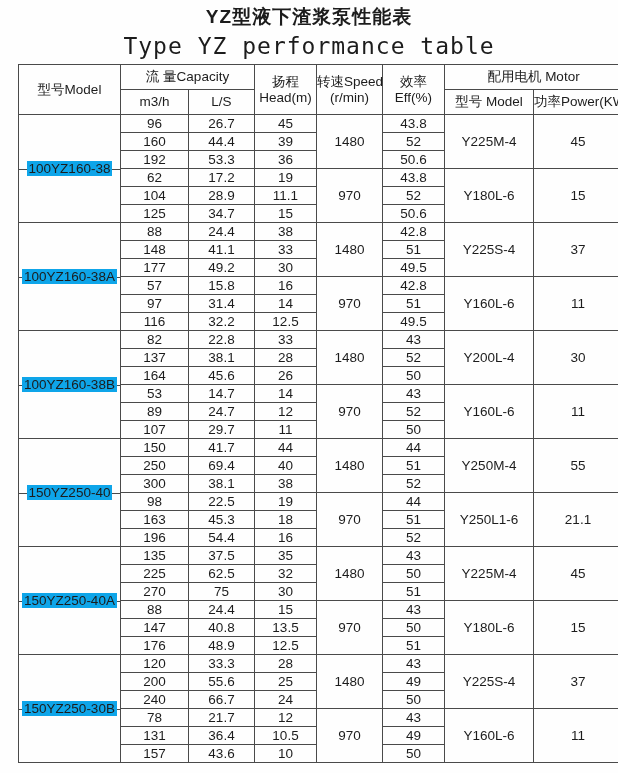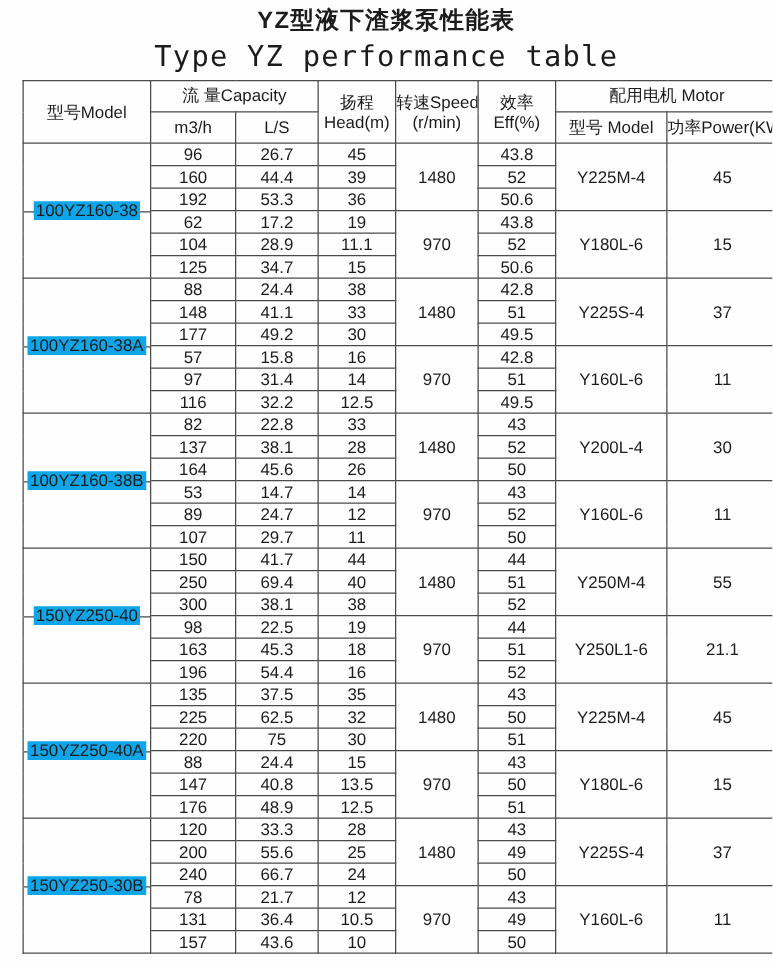--- a/index.html
+++ b/index.html
@@ -291,21 +291,21 @@
           <td rowspan="3">Y225M-4</td>
           <td rowspan="3">45</td>
         </tr>
         <tr>
           <td>225</td>
           <td>62.5</td>
           <td>32</td>
           <td>50</td>
         </tr>
         <tr>
-          <td>220</td>
+          <td>270</td>
           <td>75</td>
           <td>30</td>
           <td>51</td>
         </tr>
         <tr>
           <td>88</td>
           <td>24.4</td>
           <td>15</td>
           <td rowspan="3">970</td>
           <td>43</td>

